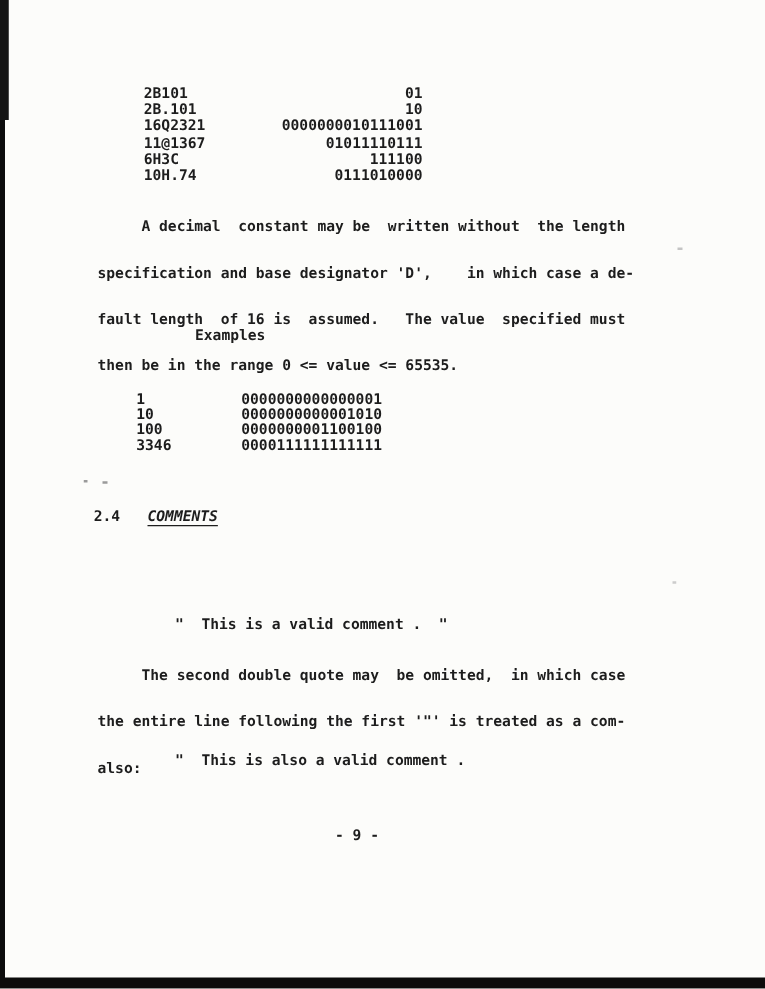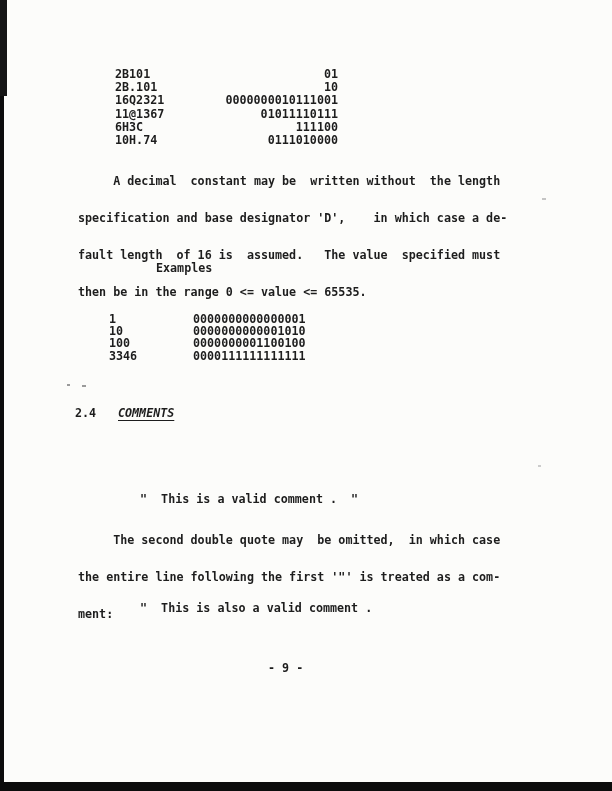--- a/index.html
+++ b/index.html
@@ -69,19 +69,19 @@
   <div class="abs bin-tbl"><div class="trow"><span class="c1">1</span><span class="bin">0000000000000001</span></div><div class="trow"><span class="c1">10</span><span class="bin">0000000000001010</span></div><div class="trow"><span class="c1">100</span><span class="bin">0000000001100100</span></div><div class="trow"><span class="c1">3346</span><span class="bin">0000111111111111</span></div></div>
 
   <div class="abs sec-num">2.4</div>
   <div class="abs sec-title">COMMENTS</div>
 
 
   <div class="abs c-ex1">"  This is a valid comment .  "</div>
 
   <div class="abs para p-comment2">     The second double quote may  be omitted,  in which case
 the entire line following the first '"' is treated as a com-
-ment:</div>
+also:</div>
 
   <div class="abs c-ex2">"  This is also a valid comment .</div>
 
   <div class="abs footer">- 9 -</div>
 
 </div>
 
 </body></html>

